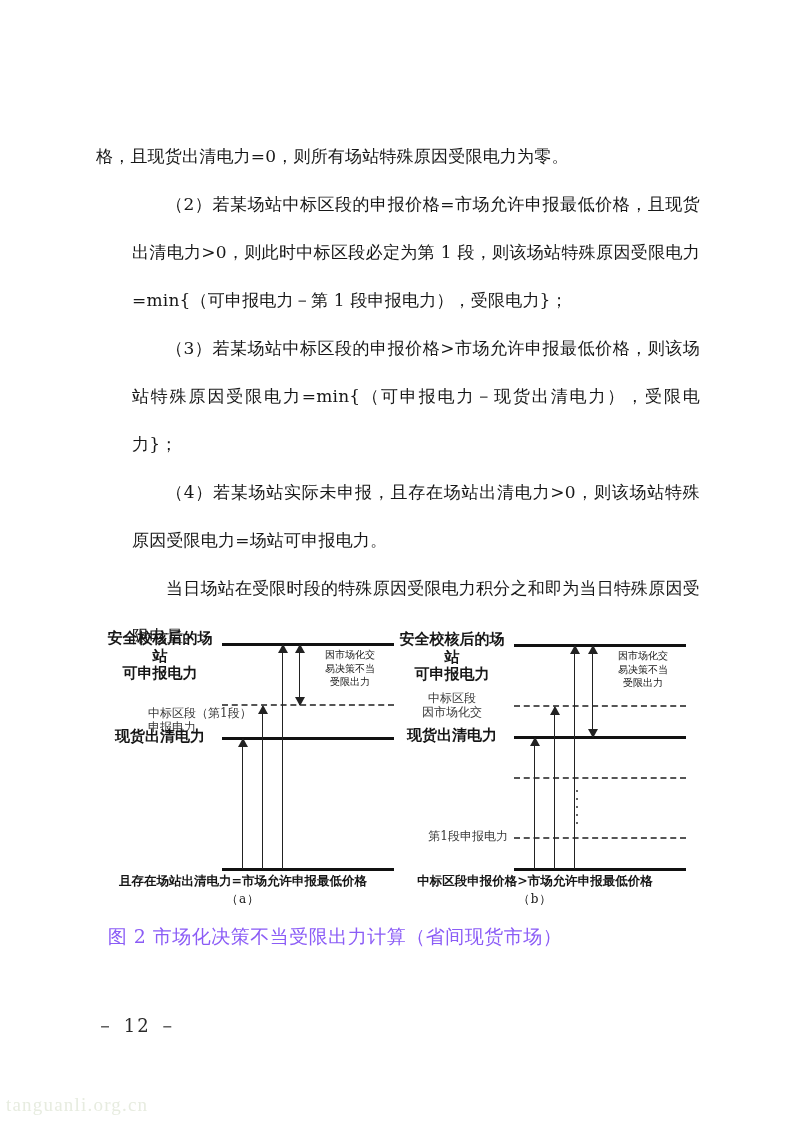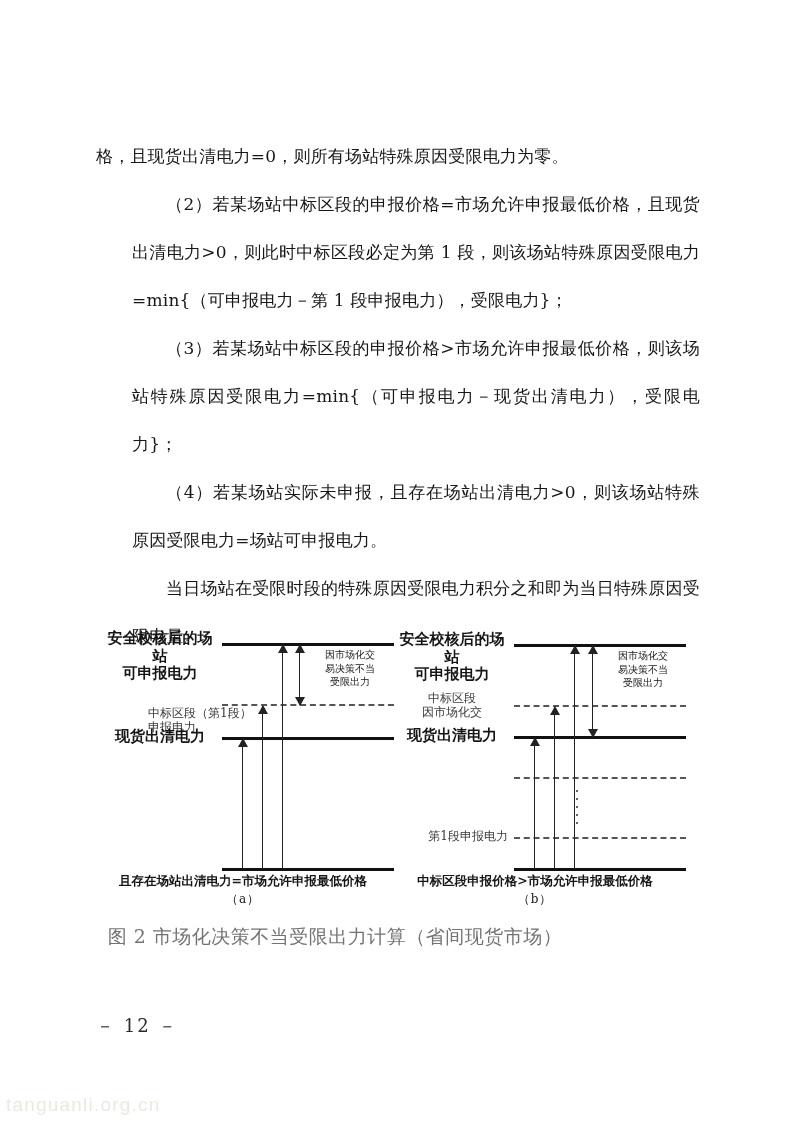--- a/index.html
+++ b/index.html
@@ -124,41 +124,41 @@
   }
 
   
   .fig-caption {
     position: absolute;
     left: 0;
     top: 924px;
     width: 670px;
     text-align: center;
     font-size: 19px;
-    color: #737373;
+    color: #8b5cf6;
     font-family: "DejaVu Serif", "Liberation Serif", serif;
     letter-spacing: 0.5px;
   }
 
   
   .page-number {
     position: absolute;
     left: 96px;
     top: 1014px;
     font-size: 18px;
     color: #2a2a2a;
     letter-spacing: 2px;
   }
 
   
   .watermark {
     position: absolute;
     left: 6px;
     top: 1094px;
-    font-family: Liberation Sans, sans-serif;
+    font-family: Liberation Serif, serif;
     font-size: 19px;
     letter-spacing: 1.2px;
     color: #e7ece0;
     user-select: none;
   }
 </style>
 </head>
 <body>
 
 <div class="page">

